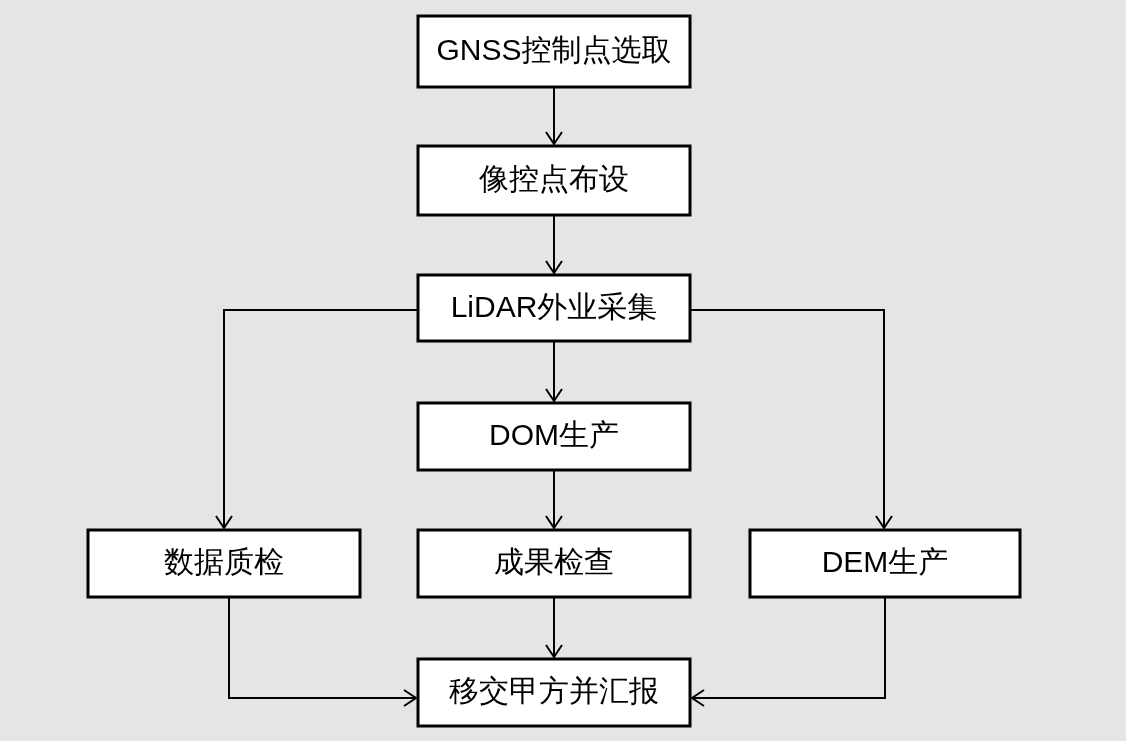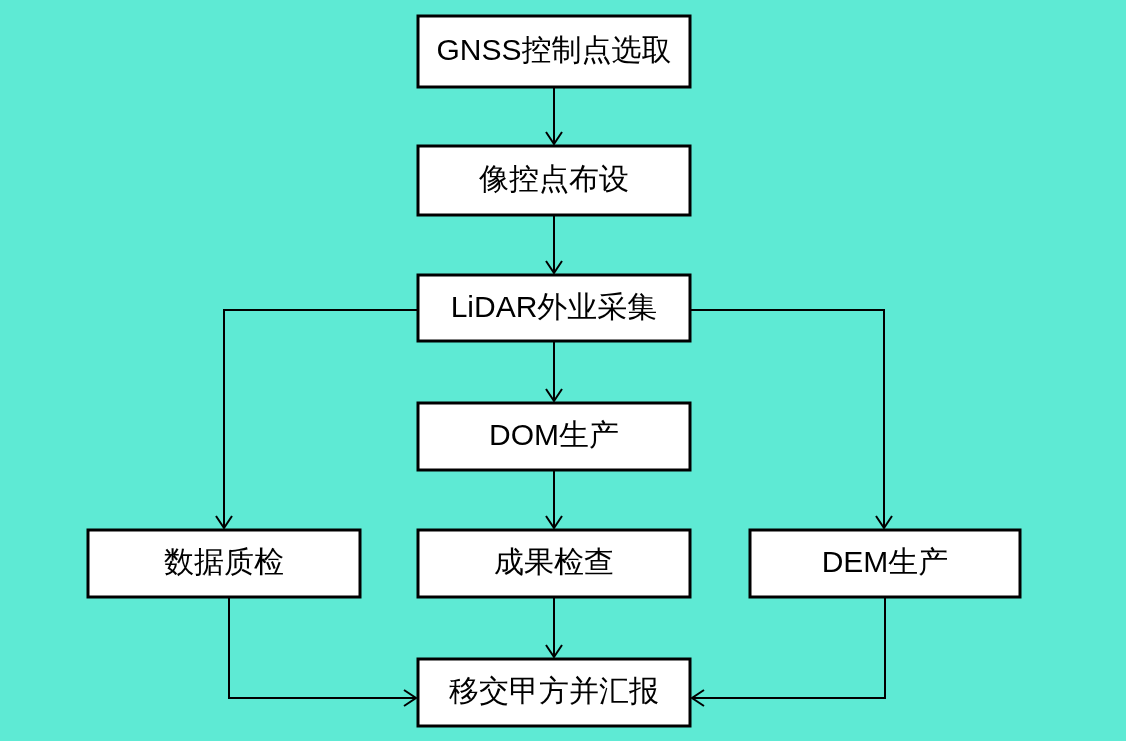--- a/index.html
+++ b/index.html
@@ -7,21 +7,21 @@
     padding: 0;
     background: #ffffff;
   }
   body {
     font-family: "Liberation Sans", "DejaVu Sans", sans-serif;
   }
   #canvas {
     position: relative;
     width: 1126px;
     height: 741px;
-    background: #5eead4;
+    background: #e5e5e5;
     overflow: hidden;
   }
   svg.flow {
     position: absolute;
     top: 0;
     left: 0;
     width: 1126px;
     height: 741px;
   }
   .node-rect {

